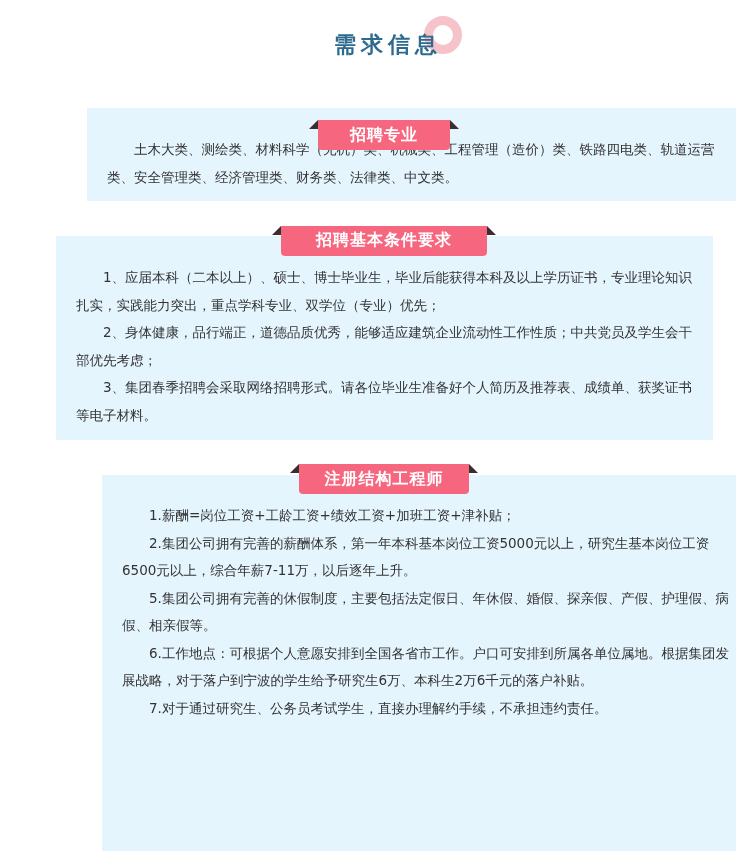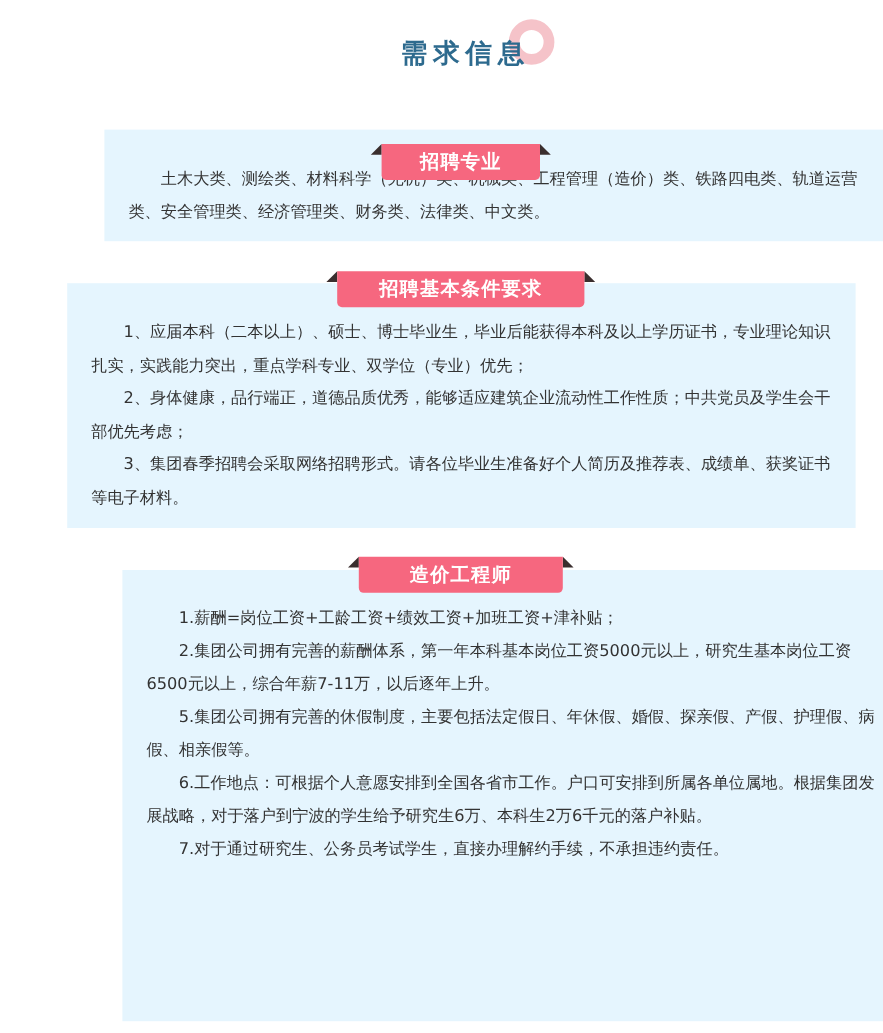--- a/index.html
+++ b/index.html
@@ -41,32 +41,32 @@
   <div class="tag">招聘专业</div>
 </div>
 
 <div class="section" style="top:236px; height:204px;">
   <div class="body" style="top:28px;">
     <p>1、应届本科（二本以上）、硕士、博士毕业生，毕业后能获得本科及以上学历证书，专业理论知识扎实，实践能力突出，重点学科专业、双学位（专业）优先；</p>
     <p>2、身体健康，品行端正，道德品质优秀，能够适应建筑企业流动性工作性质；中共党员及学生会干部优先考虑；</p>
     <p>3、集团春季招聘会采取网络招聘形式。请各位毕业生准备好个人简历及推荐表、成绩单、获奖证书等电子材料。</p>
   </div>
 </div>
-<div class="tag-wrap" style="left:272px; width:224px; top:226px;">
+<div class="tag-wrap" style="left:272px; width:224px; top:226px;font-family:Liberation Mono, monospace;">
   <span class="tag-ear-l"></span>
   <span class="tag-ear-r"></span>
   <div class="tag">招聘基本条件要求</div>
 </div>
 
 <div class="section" style="top:475px; height:376px;margin-left:46px;">
   <div class="body" style="top:27px;">
     <p>1.薪酬=岗位工资+工龄工资+绩效工资+加班工资+津补贴；</p>
     <p>2.集团公司拥有完善的薪酬体系，第一年本科基本岗位工资5000元以上，研究生基本岗位工资6500元以上，综合年薪7-11万，以后逐年上升。</p>
     <p>5.集团公司拥有完善的休假制度，主要包括法定假日、年休假、婚假、探亲假、产假、护理假、病假、相亲假等。</p>
     <p>6.工作地点：可根据个人意愿安排到全国各省市工作。户口可安排到所属各单位属地。根据集团发展战略，对于落户到宁波的学生给予研究生6万、本科生2万6千元的落户补贴。</p>
     <p>7.对于通过研究生、公务员考试学生，直接办理解约手续，不承担违约责任。</p>
   </div>
 </div>
 <div class="tag-wrap" style="left:290px; width:188px; top:464px;">
   <span class="tag-ear-l"></span>
   <span class="tag-ear-r"></span>
-  <div class="tag">造价工程师</div>
+  <div class="tag">注册结构工程师</div>
 </div>
 
 </body></html>

